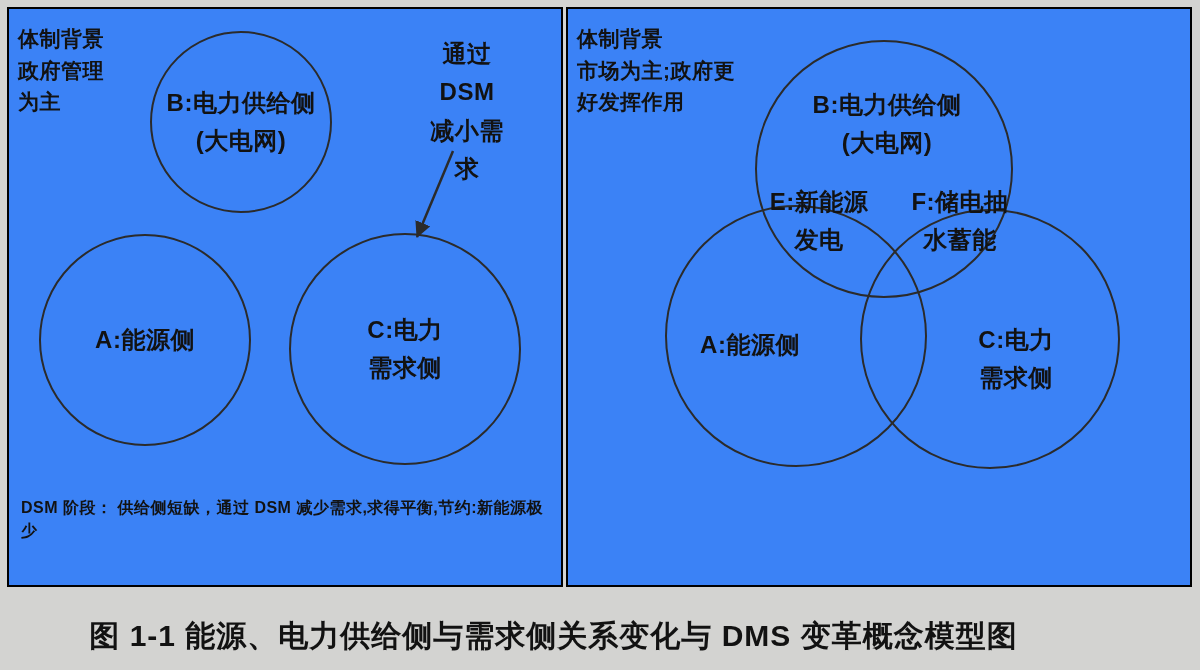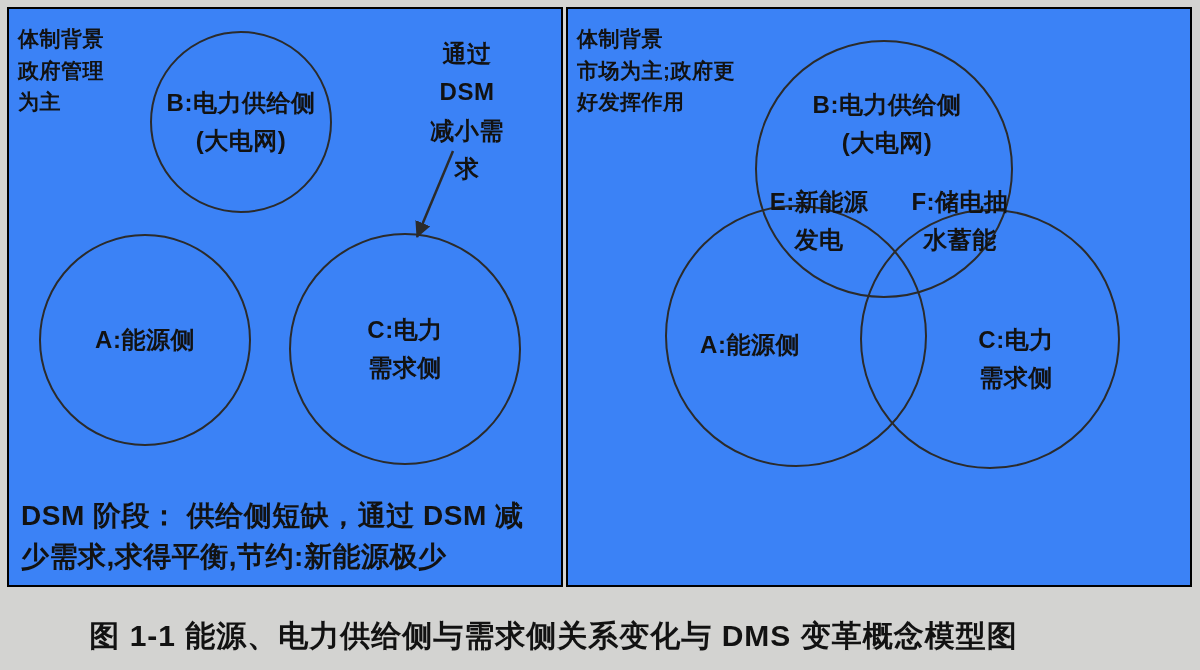--- a/index.html
+++ b/index.html
@@ -42,21 +42,21 @@
     white-space:pre-line;
     font-size:21px;
     font-weight:600;
     line-height:1.5;
     letter-spacing:.5px;
   }
   .stage {
     position:absolute;
     left:12px; top:487px;
     width:calc(100% - 24px);
-    font-size:28px;
+    font-size:16px;
     font-weight:600;
     line-height:1.45;
     letter-spacing:.5px;
   }
   .arrow-svg {
     position:absolute;
     left:0; top:0;
     pointer-events:none;
   }
   .caption {

